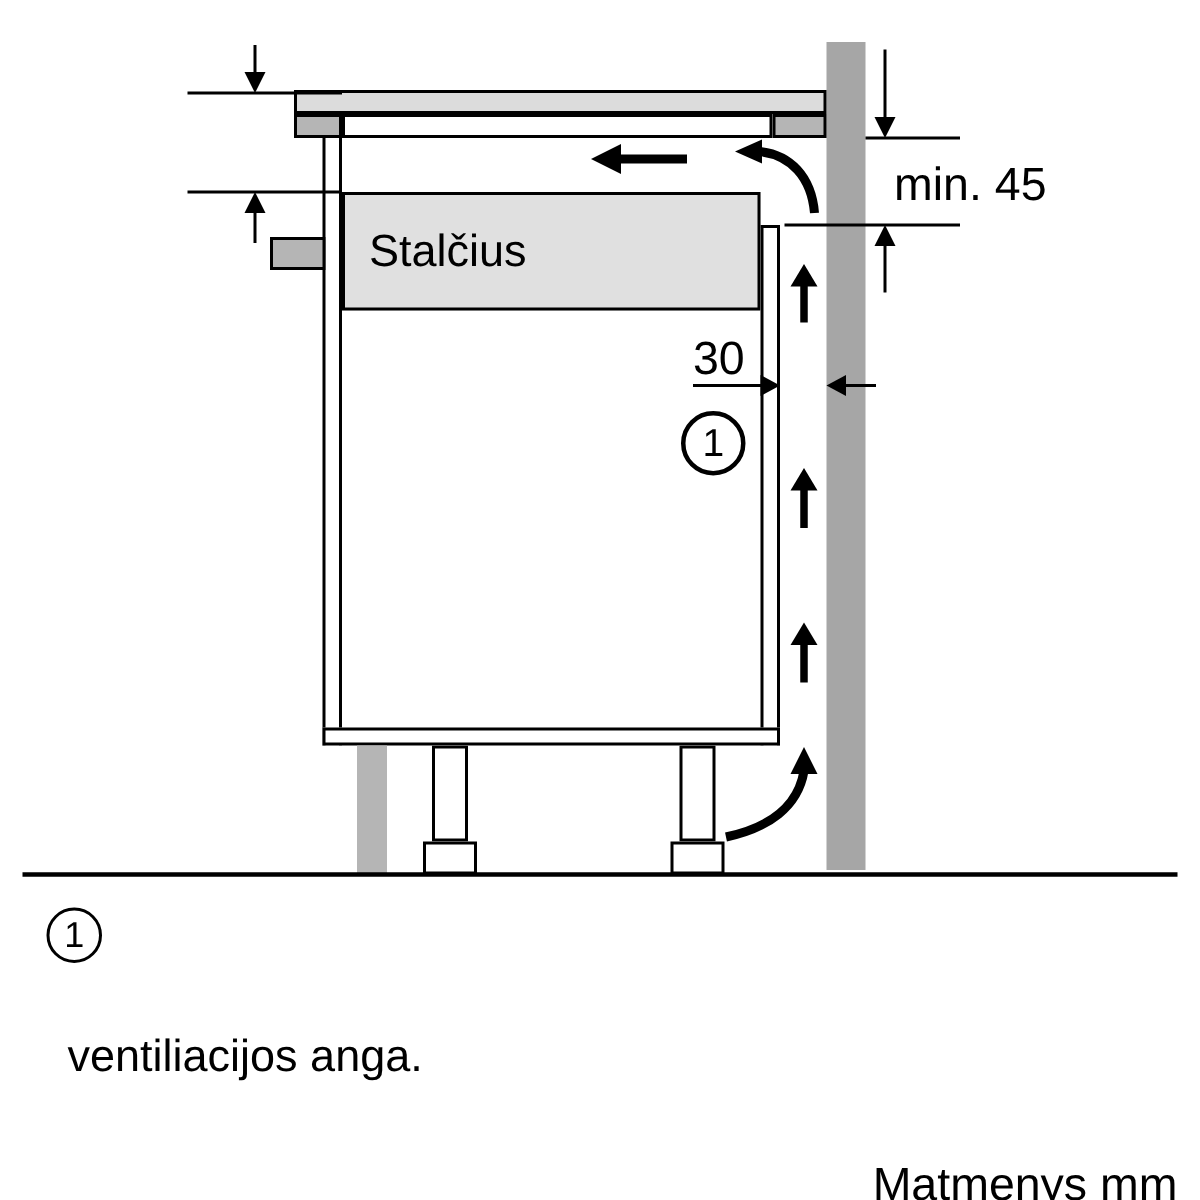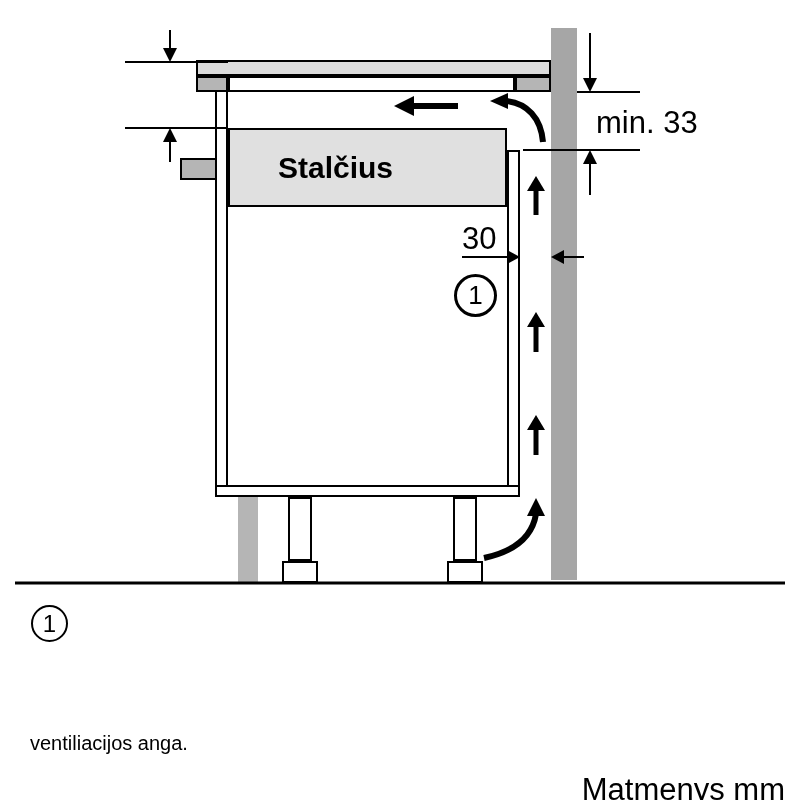--- a/index.html
+++ b/index.html
@@ -12,21 +12,21 @@
   .lbl{position:absolute;font-size:31px;line-height:1.1;color:#000;white-space:nowrap;}
   .circle-marker{
     position:absolute;border:3px solid #000;border-radius:50%;background:#fff;
     display:flex;align-items:center;justify-content:center;font-family:"Liberation Sans",sans-serif;
   }
   svg.overlay{position:absolute;left:0;top:0;pointer-events:none;}
   .drawer{
     position:absolute;box-sizing:border-box;border:2px solid #000;background:#e0e0e0;
     display:flex;align-items:center;
   }
-  .drawer span{font-size:30px;font-weight:bold;padding-left:16px;margin-left:32px;}
+  .drawer span{font-size:30px;font-weight:normal;padding-left:16px;}
   .units{position:absolute;font-size:31px;white-space:nowrap;margin-top:24px;}
 </style>
 </head>
 <body>
 
 <div class="canvas">
 
   <div class="abs" style="left:551px;top:28px;width:26px;height:552px;background:#a6a6a6;"></div>
 
   <div class="abs outlined" style="left:196px;top:60px;width:355px;height:16px;background:#dcdcdc;"></div>
@@ -94,23 +94,23 @@
       <polygon points="414,96 414,116 394,106" stroke="none"></polygon>
 
       <path d="M 543 142 C 541 118 527 103 506 101" stroke-width="6" fill="none"></path>
       <polygon points="508,93 508,109 490,101" stroke="none"></polygon>
 
       <path d="M 484 558 C 512 552 532 538 536 514" stroke-width="6" fill="none"></path>
       <polygon points="527,516 545,516 536,498" stroke="none"></polygon>
     </g>
   </svg>
 
-  <div class="lbl" style="left:596px;top:106px;">min. 33</div>
+  <div class="lbl" style="left:596px;top:106px;">min. 45</div>
   <div class="lbl" style="left:462px;top:222px;">30</div>
 
   <div class="circle-marker" style="left:454px;top:274px;width:37px;height:37px;font-size:26px;">1</div>
 
   <div class="circle-marker" style="left:31px;top:605px;width:33px;height:33px;font-size:24px;border-width:2.5px;">1</div>
-  <div class="lbl" style="left:30px;top:688px;font-size:20px;margin-top:44px;">ventiliacijos anga.</div>
+  <div class="lbl" style="left:45px;top:688px;font-size:30px;">ventiliacijos anga.</div>
 
   <div class="units" style="right:15px;top:748px;">Matmenys mm</div>
 
 </div>
 
 </body></html>

